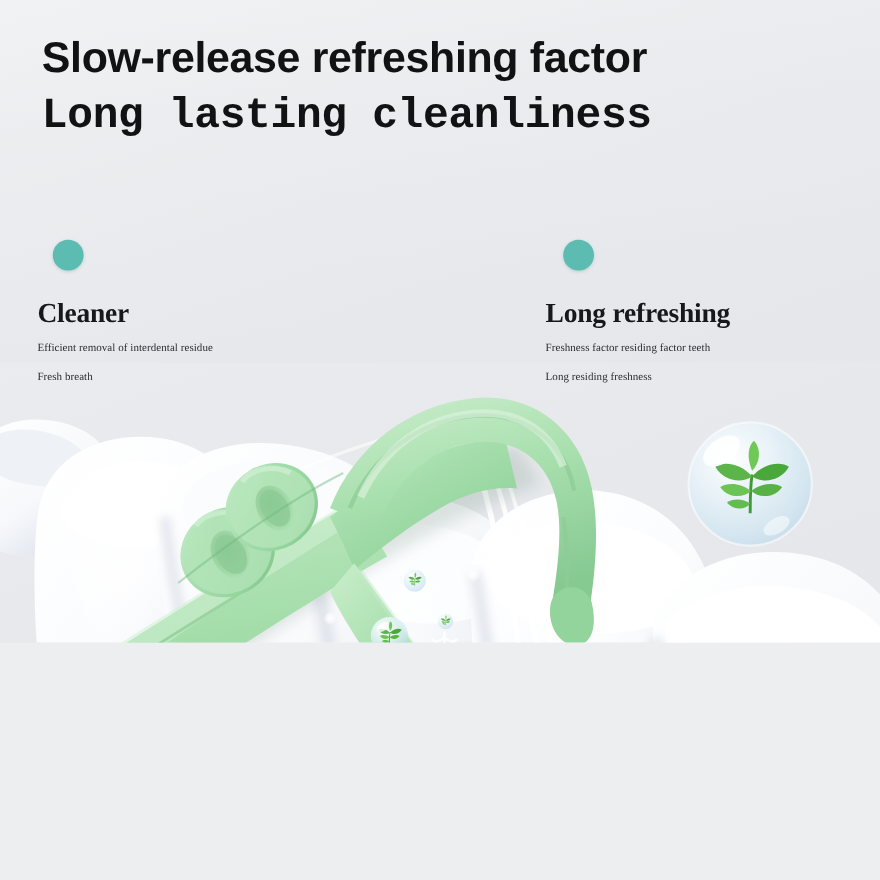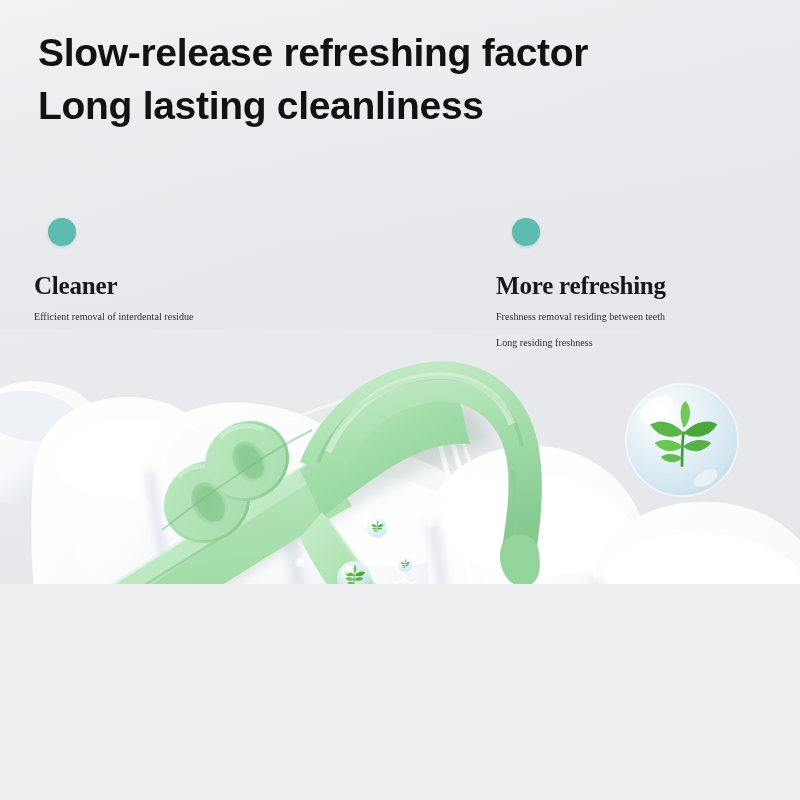--- a/index.html
+++ b/index.html
@@ -26,21 +26,21 @@
   .copy > *{pointer-events:auto;}
 
   .headline{
     position:absolute;left:38px;top:26px;
     font-size:39px;line-height:53px;
     font-weight:bold;color:#111214;
     letter-spacing:-0.3px;
     font-family:"Liberation Sans", sans-serif;
     white-space:nowrap;
   }
-  .headline .l2{display:block;}
+  .headline .l2{display:block;font-family:Liberation Mono, monospace;}
 
   .feature{position:absolute;font-family:Liberation Serif, serif;}
   .feature.left{left:34px;top:218px;}
   .feature.right{left:496px;top:218px;}
 
   .dot{
     width:28px;height:28px;border-radius:50%;
     background:#5cbcb1;
     box-shadow:0 1px 3px rgba(60,130,120,.25);
     margin-left:14px;
@@ -396,23 +396,24 @@
 
     <div class="headline">
       <span>Slow-release refreshing factor</span>
       <span class="l2">Long lasting cleanliness</span>
     </div>
 
     <div class="feature left">
       <div class="dot"></div>
       <div class="ftitle">Cleaner</div>
       <div class="fline">Efficient removal of interdental residue</div>
+      <div class="fline second">Fresh breath</div>
     </div>
 
     <div class="feature right">
       <div class="dot"></div>
-      <div class="ftitle">More refreshing</div>
-      <div class="fline">Freshness removal residing between teeth</div>
+      <div class="ftitle">Long refreshing</div>
+      <div class="fline">Freshness factor residing factor teeth</div>
       <div class="fline second">Long residing freshness</div>
     </div>
 
   </div>
 </div>
 
 </body></html>

